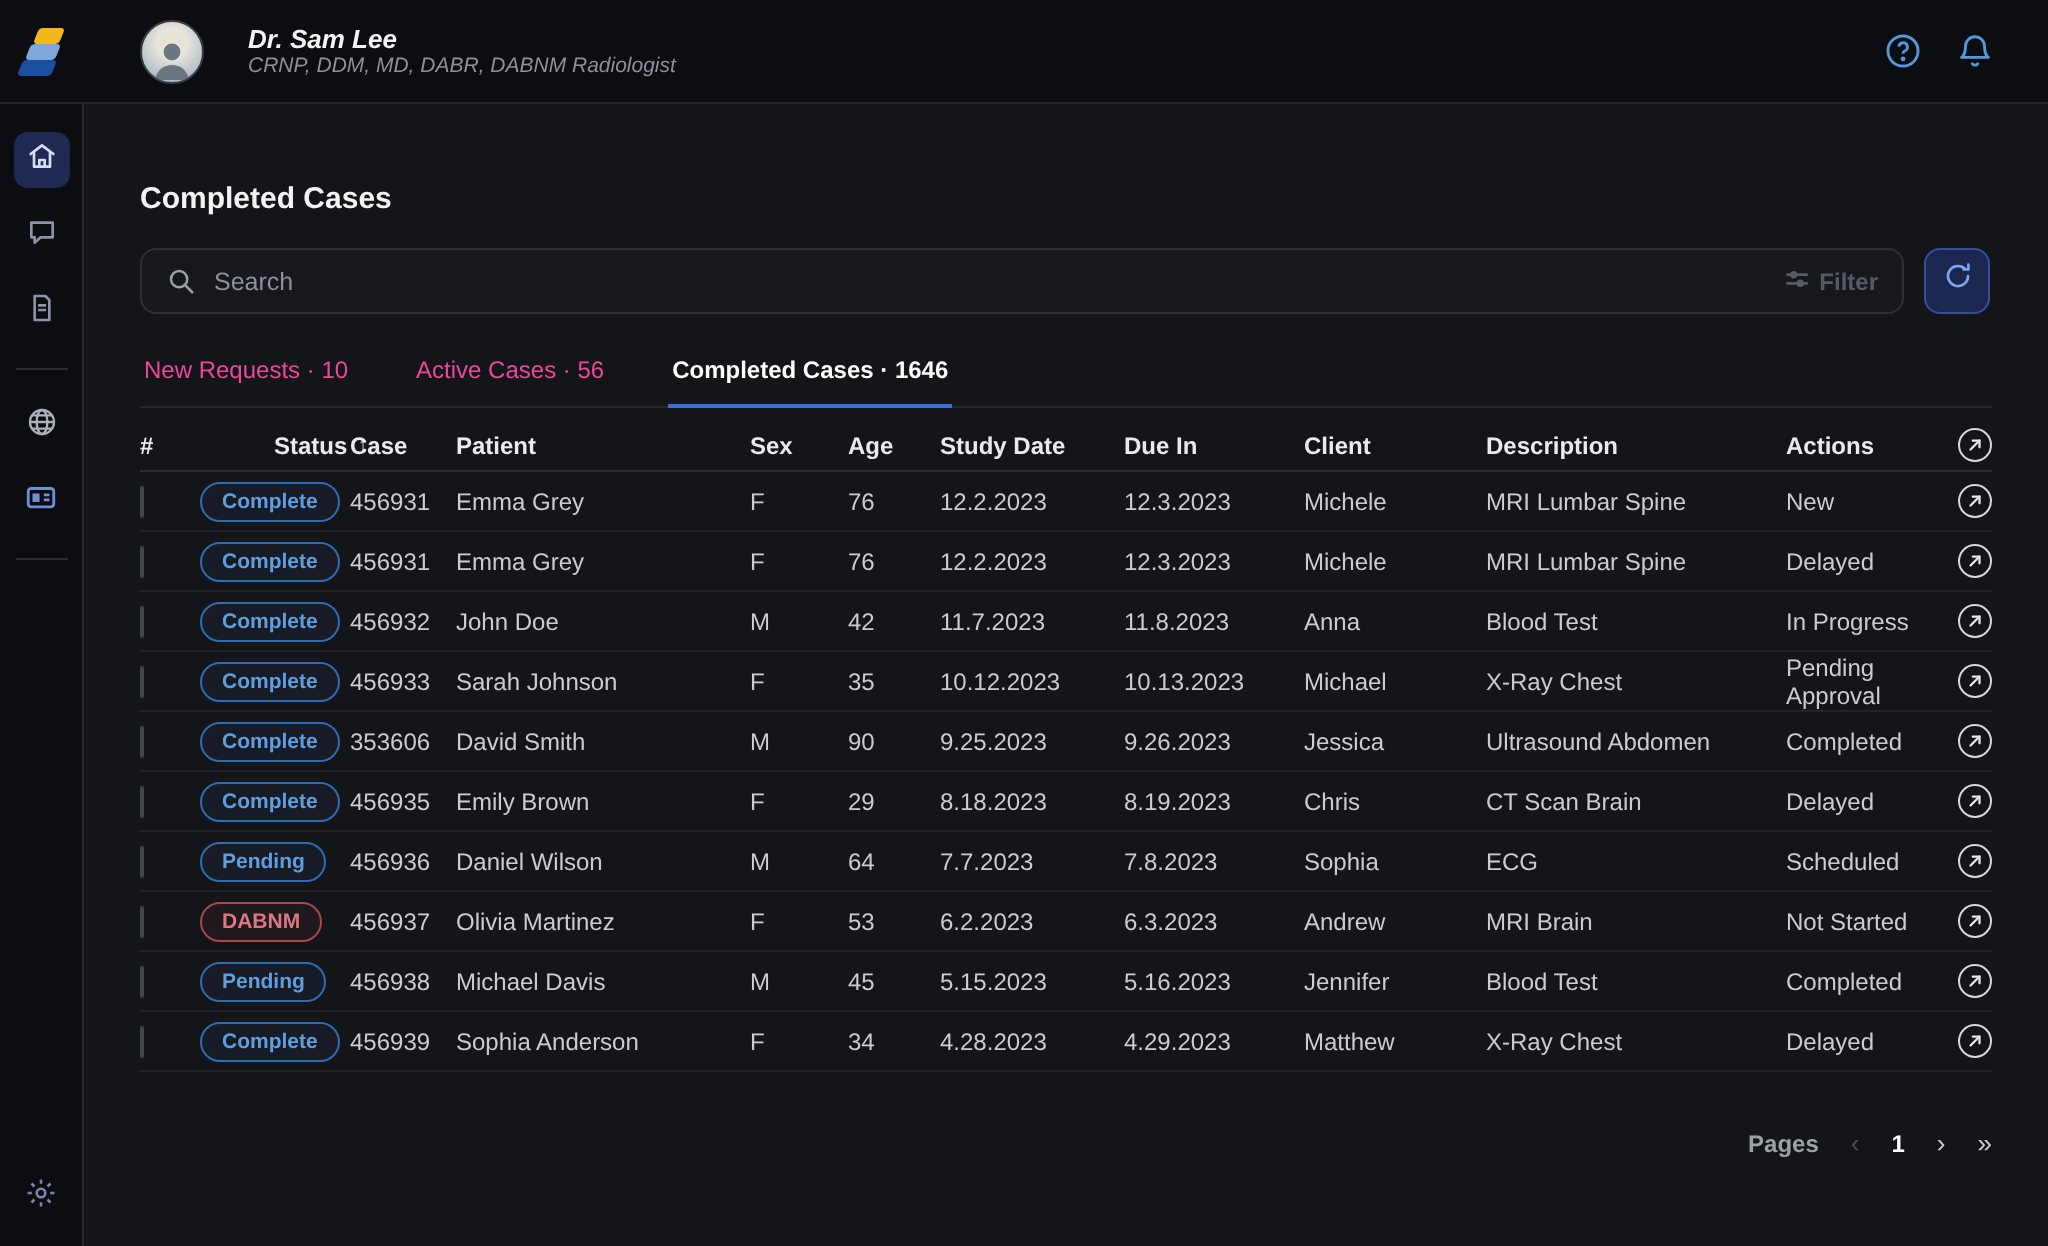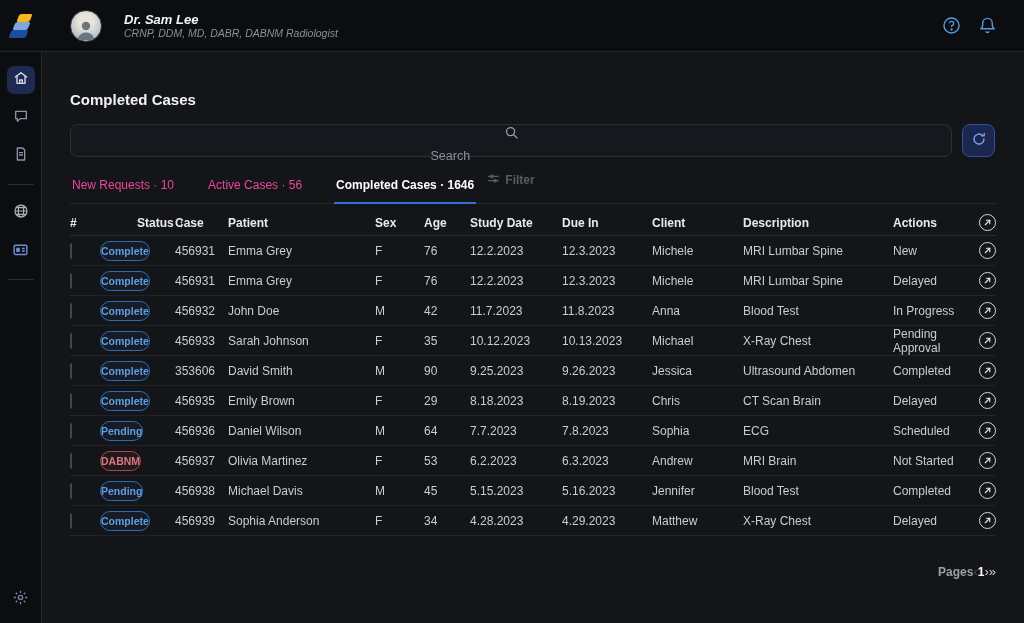--- a/index.html
+++ b/index.html
@@ -33,21 +33,21 @@
   .side-divider { width:26px; height:1px; background:#2a2c33; margin:4px 0 14px 0; }
   .side-item.globe { color:#aab0b9; }
   .side-item.card { color:#6d8fd4; }
   .side-gear { margin-top:auto; margin-bottom:14px; color:#7d84b0; font-size:15px; cursor:pointer; }
 
   
   .main { position:absolute; left:42px; top:52px; width:982px; height:571px; background:#141519; }
   .page-title { position:absolute; left:28px; top:39px; font-size:15px; font-weight:700; color:#f2f3f5; }
 
   .search-bar { position:absolute; left:28px; top:72px; width:882px; height:33px; border:1px solid #2c2f36;
-    border-radius:8px; background:#17181d; display:flex; align-items:center; padding:0 12px; gap:9px;flex-direction:column; }
+    border-radius:8px; background:#17181d; display:flex; align-items:center; padding:0 12px; gap:9px; }
   .search-bar input { flex:1; background:transparent; border:none; outline:none; color:#d7dade; font-size:12.5px;
     font-family:"Liberation Sans", sans-serif; }
   .search-bar input::placeholder { color:#8b9099; }
   .search-icon { color:#9aa0a6; display:flex; }
   .filter-btn { display:flex; align-items:center; gap:5px; color:#565b63; font-size:12px; font-weight:700; cursor:pointer; }
   .refresh-btn { position:absolute; left:920px; top:72px; width:33px; height:33px; border-radius:8px;
     background:#1c2750; border:1px solid #33509f; color:#7fa5f2; display:flex; align-items:center; justify-content:center; cursor:pointer; }
 
   
   .tabs { position:absolute; left:28px; top:118px; width:926px; display:flex; gap:30px; border-bottom:1px solid #26282d; }
@@ -56,30 +56,30 @@
 
   
   .table { position:absolute; left:28px; top:158px; width:926px; }
   .trow { display:grid; grid-template-columns:30px 75px 53px 147px 49px 46px 92px 90px 91px 150px 77px 26px;
     align-items:center; min-height:30px; border-bottom:1px solid #222429; font-size:12px; color:#c9ccd1; }
   .trow.thead { color:#e8eaee; font-weight:700; border-bottom:1px solid #2a2d33; min-height:26px; }
   .cell { padding-right:6px; }
   .cell.sort { display:flex; align-items:center; gap:5px;margin-left:37px; }
   .sort-arrow { font-size:11px; color:#d0d3d8; }
   .chk { width:13px; height:13px; border:1px solid #42464e; border-radius:3px; background:transparent; cursor:pointer; }
-  .badge { display:inline-block; font-size:10.5px; font-weight:700; padding:3px 0; border-radius:999px; cursor:default; }
+  .badge { display:inline-block; font-size:10.5px; font-weight:700; padding:3px 10px; border-radius:999px; cursor:default; }
   .badge.complete, .badge.pending { color:#5f9fe0; border:1px solid #2d6cb2; background:rgba(47,108,178,0.08); }
   .badge.cancel { color:#dd7680; border:1px solid #a8454f; background:rgba(168,69,79,0.08); }
   .go-icon { width:17px; height:17px; border:1.4px solid #d5d8dc; border-radius:50%; color:#e6e8ec;
     display:flex; align-items:center; justify-content:center; cursor:pointer; justify-self:end; }
   .go-icon svg { width:9px; height:9px; }
   .action-cell { line-height:14px; }
 
   
-  .pagination { position:absolute; right:28px; top:512px; display:flex; align-items:center; font-size:12px;padding-left:48px; }
+  .pagination { position:absolute; right:28px; top:512px; display:flex; align-items:center; gap:16px; font-size:12px;padding-left:48px; }
   .pages-label { color:#9aa0a6; font-weight:700; }
   .pg { cursor:pointer; color:#c9ccd1; font-size:13px; }
   .pg.disabled { color:#4a4e55; }
   .pg.current { color:#ffffff; font-weight:700; font-size:12px; }
 </style>
 </head>
 <body>
 
 <div class="topbar">
   <div class="logo-box">

